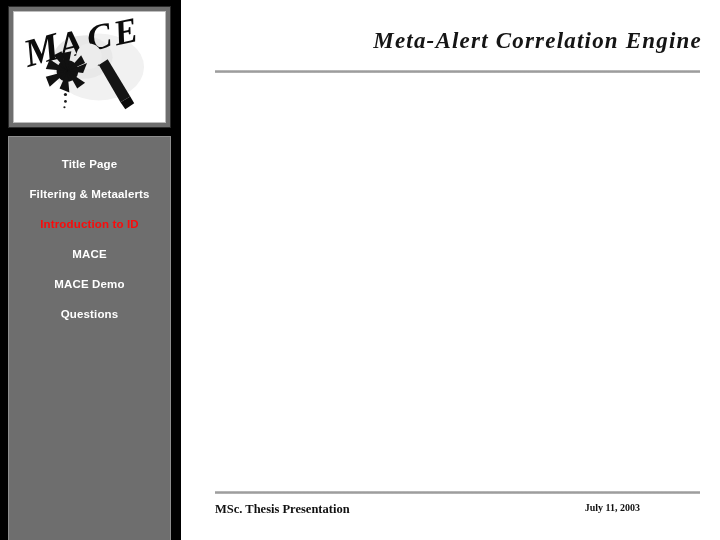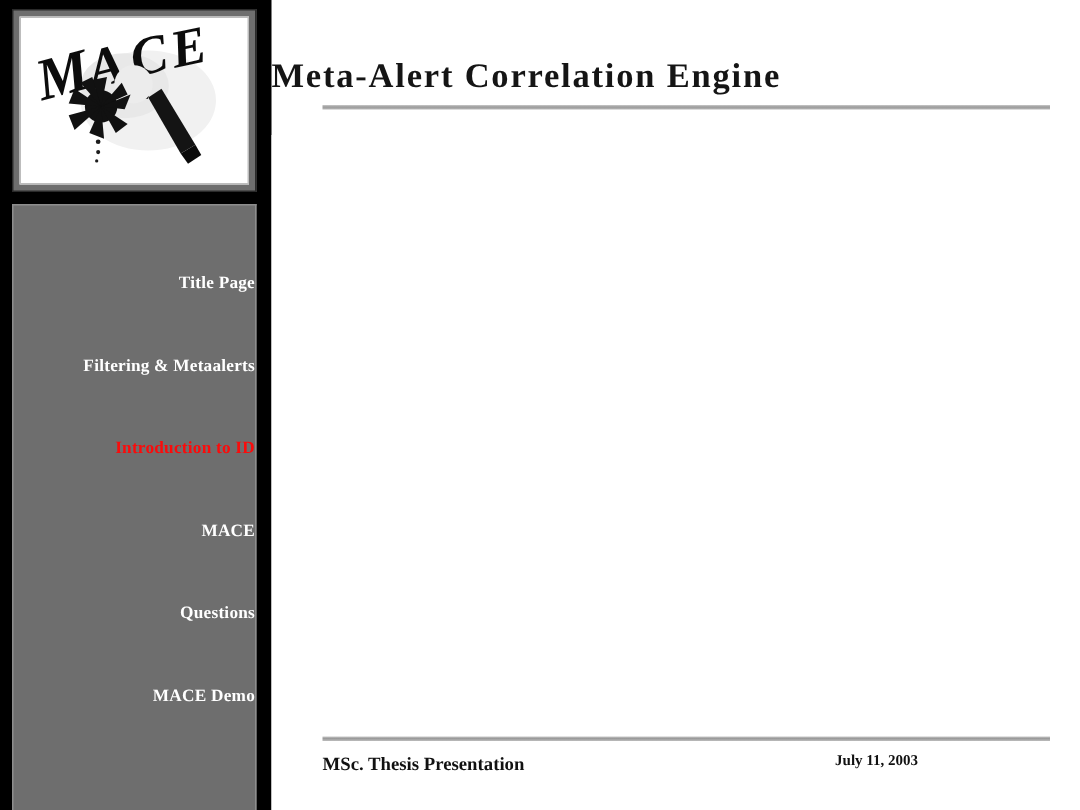--- a/index.html
+++ b/index.html
@@ -81,51 +81,51 @@
     border-top: 1px solid #8d8d8d;
     border-left: 1px solid #8d8d8d;
     border-right: 1px solid #8d8d8d;
     box-sizing: border-box;
     padding-top: 20px;
   }
 
   .nav-item {
     display: block;
     width: 100%;
-    text-align: right;
-    font-family: Liberation Serif, serif;
+    text-align: center;
+    font-family: Liberation Sans, sans-serif;
     font-size: 11.5px;
     font-weight: bold;
     color: #ffffff;
     line-height: 14px;
     height: 30px;
     letter-spacing: 0.15px;
     white-space: nowrap;
     cursor: pointer;
-    margin-top: 25px;
   }
   .nav-item.active {
     color: #fb0b0b;
   }
 
   
   #header {
     position: absolute;
     left: 181px;
     top: 0;
     width: 539px;
     height: 90px;
   }
   #header-title {
     position: absolute;
     left: 0;
     right: 18px;
-    top: 38px;
-    text-align: left;
-    font-family: "Liberation Serif", serif;
+    top: 28px;
+    text-align: right;
+    font-family: "Liberation Serif", serif;
+    font-style: italic;
     font-size: 23px;
     font-weight: bold;
     color: #151515;
     letter-spacing: 1.2px;
     white-space: nowrap;
   }
   #header-rule {
     position: absolute;
     left: 34px;
     top: 70px;
@@ -145,20 +145,21 @@
   }
 
   
   #footer {
     position: absolute;
     left: 181px;
     top: 488px;
     width: 450px;
     height: 52px;
     background: #ffffff;
+    padding-left: 28px;
   }
   #footer-rule {
     position: absolute;
     left: 34px;
     top: 3px;
     width: 485px;
     height: 3px;
     background: linear-gradient(to bottom, #c6c6c6 0%, #9a9a9a 45%, #bdbdbd 100%);
   }
   #footer-left {
@@ -235,22 +236,22 @@
           </g>
         </svg>
       </div>
     </div>
 
     <div id="nav-panel">
       <div class="nav-item">Title Page</div>
       <div class="nav-item">Filtering &amp; Metaalerts</div>
       <div class="nav-item active">Introduction to ID</div>
       <div class="nav-item">MACE</div>
+      <div class="nav-item">MACE Demo</div>
       <div class="nav-item">Questions</div>
-      <div class="nav-item">MACE Demo</div>
     </div>
   </div>
 
   <div id="header">
     <div id="header-title">Meta-Alert Correlation Engine</div>
     <div id="header-rule"></div>
   </div>
 
   <div id="content"></div>
 

